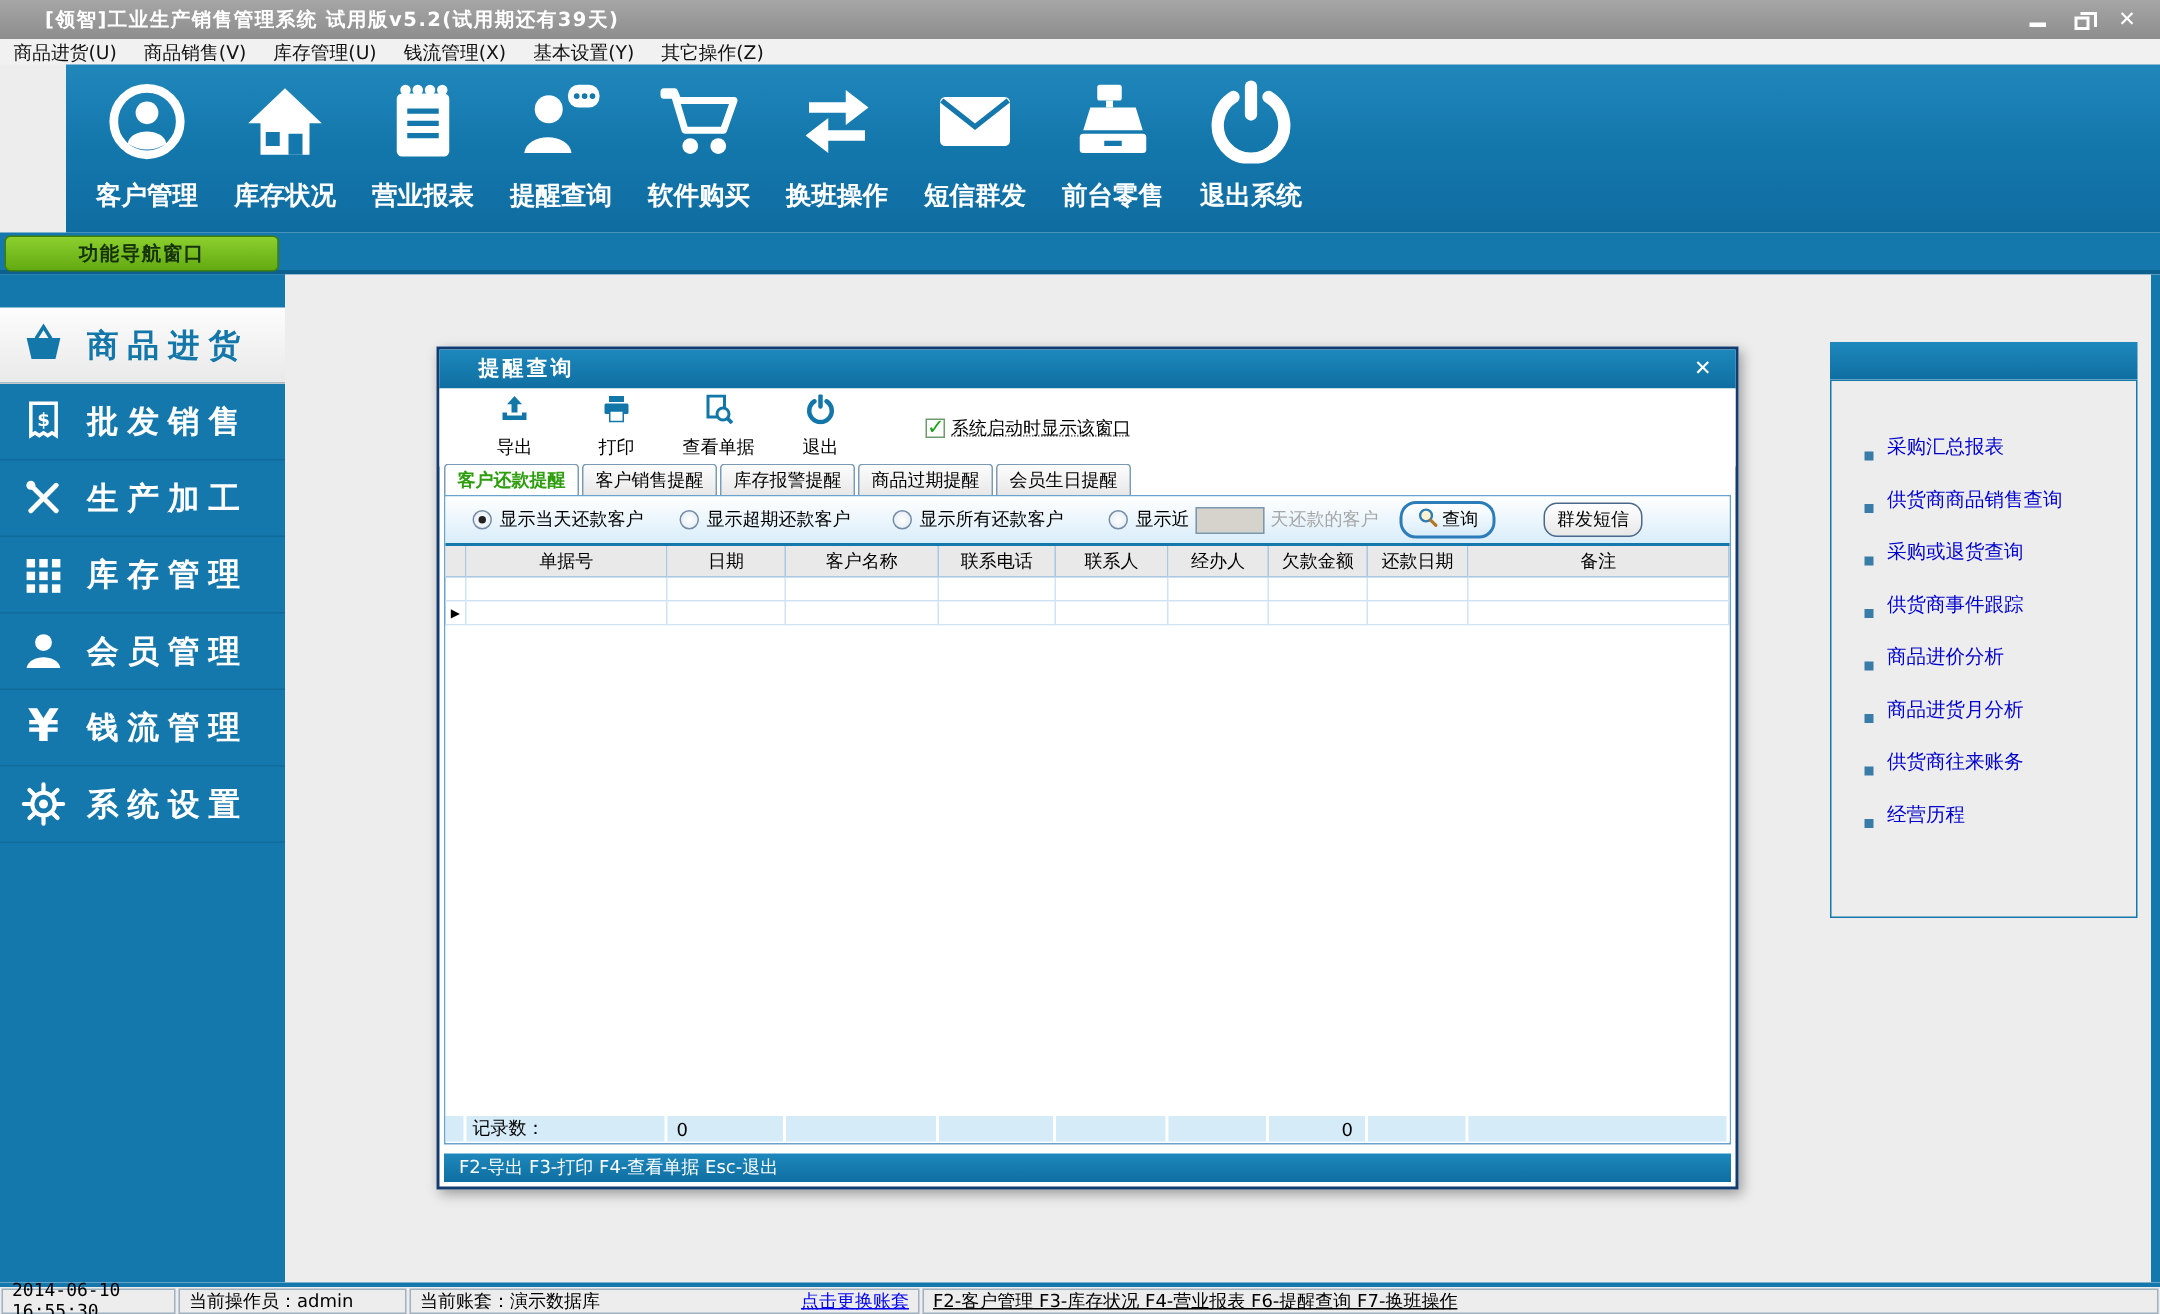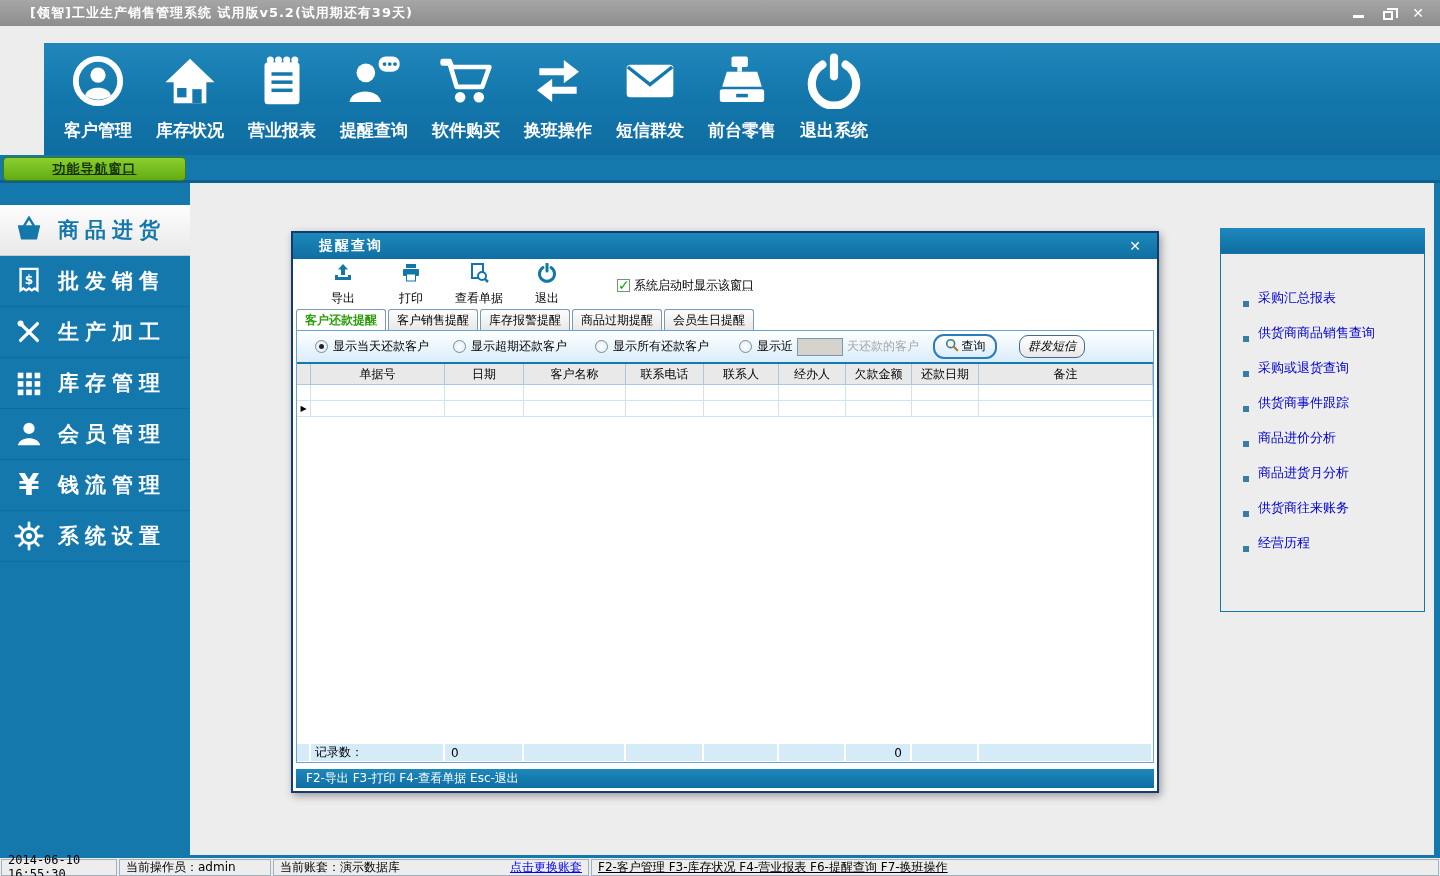--- a/index.html
+++ b/index.html
@@ -28,21 +28,21 @@
     display:flex; align-items:flex-start; padding-left:8px;margin-left:44px; }
   .tb-item { width:92px; height:112px; display:flex; flex-direction:column; align-items:center; justify-content:flex-start; padding-top:10px; color:#fff; cursor:pointer; }
   .tb-item svg { width:56px; height:56px; }
   .tb-label { margin-top:6px; font-size:17px; font-weight:bold; white-space:nowrap; }
 
   
   .navband { position:absolute; left:0; top:155px; width:1440px; height:28px;
     background:#1478ad; border-bottom:3px solid #0c608f; }
   .green-tab { position:absolute; left:3px; top:2px; width:183px; height:24px; border-radius:4px;
     background:linear-gradient(#8ccf2e,#63ab12); border:1px solid #3f7d07;
-    color:#15320a; font-size:13px; font-weight:bold; display:flex; align-items:center; justify-content:center; letter-spacing:1px;text-decoration:underline; }
+    color:#15320a; font-size:13px; font-weight:bold; display:flex; align-items:center; justify-content:center; letter-spacing:1px; }
 
   
   .body { position:absolute; left:0; top:183px; width:1440px; height:672px; display:flex; }
   .sidebar { width:190px; height:100%; background:#1478ad; padding-top:22px; }
   .sb-item { height:51px; display:flex; align-items:center; color:#fff; cursor:pointer; border-bottom:1px solid #106a9a; }
   .sb-item .sb-icon { width:58px; display:flex; justify-content:center; }
   .sb-item svg { width:30px; height:30px; }
   .sb-item .glyph { font-size:30px; font-weight:bold; line-height:30px; }
   .sb-label { font-size:21px; font-weight:bold; letter-spacing:6px; }
   .sb-item.active { background:linear-gradient(#fdfdfd,#e9e9e9); color:#1377a9; border-bottom:1px solid #c9c9c9; }
@@ -74,22 +74,22 @@
   .dlg-main { flex:1; margin:0 3px; border:1px solid #6ba3cf; display:flex; flex-direction:column; background:#fff; }
   .filterbar { height:33px; flex:none; background:linear-gradient(#ffffff,#d9edfa); border-bottom:2px solid #1478ad;
     display:flex; align-items:center; font-size:12px; }
   .radio { width:13px; height:13px; border-radius:50%; border:1px solid #748ca6; background:radial-gradient(#fff,#dfe9f2); position:relative; flex:none; }
   .radio.sel:before { content:""; position:absolute; left:3px; top:3px; width:5px; height:5px; border-radius:50%; background:#222; }
   .fl-group { display:flex; align-items:center; gap:5px; cursor:pointer; }
   .days-input { width:46px; height:18px; background:#d6d3cc; border:1px solid #7a98b0; margin:0 4px; }
   .dim { color:#a6a6a6; }
   .btn-query { margin-left:14px; height:25px; width:64px; display:flex; align-items:center; justify-content:center; gap:3px;
     border:2px solid #2b7cb8; border-radius:11px; background:linear-gradient(#ffffff,#d9edfa); font-size:12px; cursor:pointer; }
-  .btn-sms { margin-left:22px; height:23px; width:66px; display:flex; align-items:center; justify-content:center;
-    border:1px solid #49688a; border-radius:9px; background:linear-gradient(#ffffff,#e8e8e8); font-size:12px; cursor:pointer;font-style:italic; }
+  .btn-sms { margin-left:32px; height:23px; width:66px; display:flex; align-items:center; justify-content:center;
+    border:1px solid #49688a; border-radius:9px; background:linear-gradient(#ffffff,#e8e8e8); font-size:12px; cursor:pointer; }
 
   .grid-row { display:flex; flex:none; }
   .c-sel { width:14px; flex:none; }
   .c0{width:134px;flex:none} .c1{width:79px;flex:none} .c2{width:102px;flex:none} .c3{width:78px;flex:none}
   .c4{width:75px;flex:none} .c5{width:67px;flex:none} .c6{width:66px;flex:none} .c7{width:67px;flex:none} .c8{flex:1}
   .thead { height:21px; }
   .thead > div { background:#e9e9e9; border-right:1px solid #aac8e2; border-bottom:1px solid #aac8e2;
     font-size:12px; display:flex; align-items:center; justify-content:center; color:#000; }
   .trow { height:16px; }
   .trow > div { border-right:1px solid #cfe3f4; border-bottom:1px solid #cfe3f4; }
@@ -111,21 +111,21 @@
   .qlink { display:flex; align-items:flex-end; height:23px; cursor:pointer;margin-top:12px; }
   .qlink .bullet { width:6px; height:6px; background:#3a7ca8; margin-right:9px; flex:none; }
   .qlink .lb { color:#0000cd; font-size:13px; }
 
   
   .statusbar { position:absolute; left:0; top:855px; width:1440px; height:21px; background:#ededee;
     border-top:3px solid #1478ad; display:flex; align-items:center; gap:2px; padding:0 1px; font-size:12px; }
   .seg { height:17px; background:#ededee; border:1px solid #9fb0bf; display:flex; align-items:center; padding:0 6px; }
   .seg-time { width:116px; font-family:"DejaVu Sans Mono","Liberation Mono",monospace; }
   .seg-op { width:152px; }
-  .seg-acct { width:316px; }
+  .seg-acct { width:340px; }
   .seg-keys { flex:1;text-decoration:underline; }
   .acct-link { margin-left:auto; color:#0000ee; text-decoration:underline; cursor:pointer; }
 </style>
 </head>
 <body>
 
 <div class="app">
 
   <div class="titlebar">
     <div class="title">[领智]工业生产销售管理系统  试用版v5.2(试用期还有39天)</div>
@@ -133,20 +133,28 @@
       <div class="wc wc-min">
           <i></i>
         </div>
       <div class="wc wc-rest">
           <i></i>
         </div>
       <div class="wc wc-close">✕</div>
     </div>
   </div>
 
+  <div class="menubar">
+    <div class="menu-item">商品进货(U)</div>
+    <div class="menu-item">商品销售(V)</div>
+    <div class="menu-item">库存管理(U)</div>
+    <div class="menu-item">钱流管理(X)</div>
+    <div class="menu-item">基本设置(Y)</div>
+    <div class="menu-item">其它操作(Z)</div>
+  </div>
 
   <div class="toolbar">
     <div class="tb-item">
       <span><svg viewBox="0 0 48 48" width="56" height="56">
             <circle cx="24" cy="24" r="19" fill="none" stroke="#fff" stroke-width="5"></circle>
             <circle cx="24" cy="19" r="6.5" fill="#fff"></circle>
             <path d="M13 36.5c1.5-9 20.5-9 22 0a19 19 0 0 1-22 0z" fill="#fff"></path>
           </svg></span>
       <div class="tb-label">客户管理</div>
     </div>

